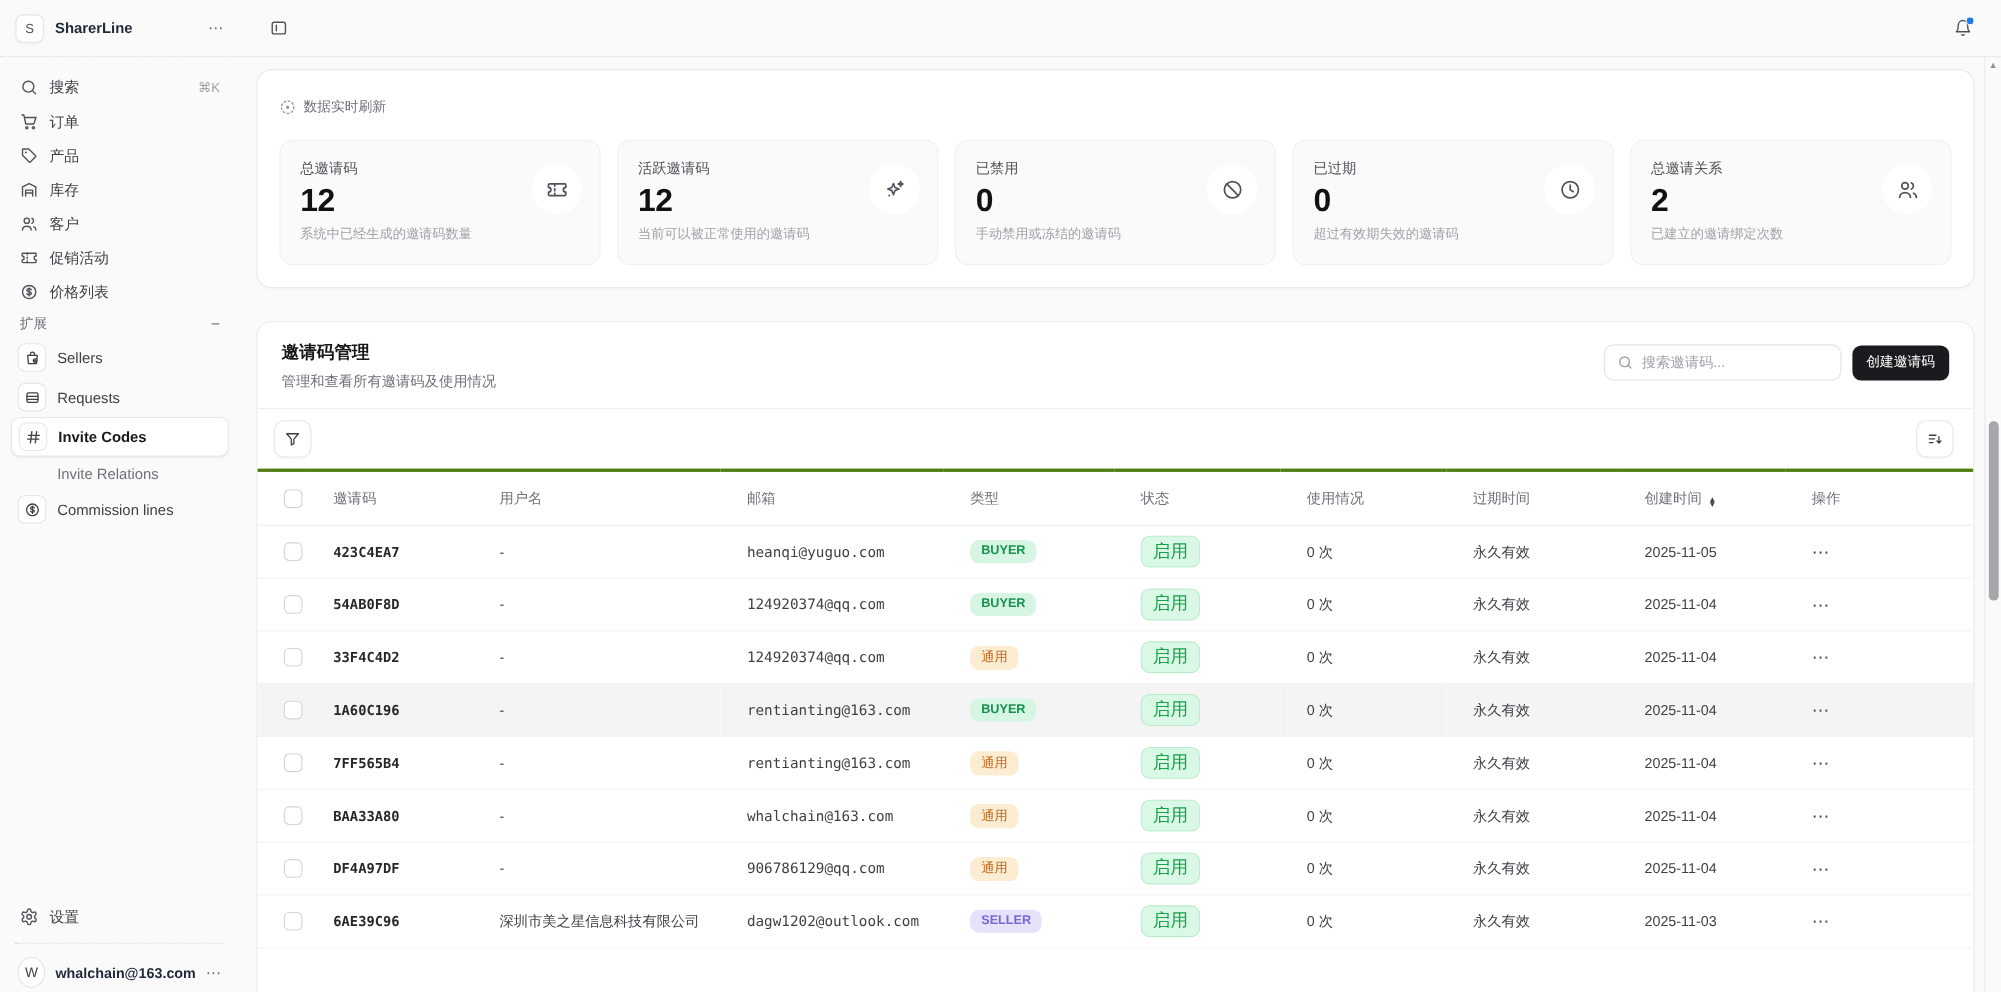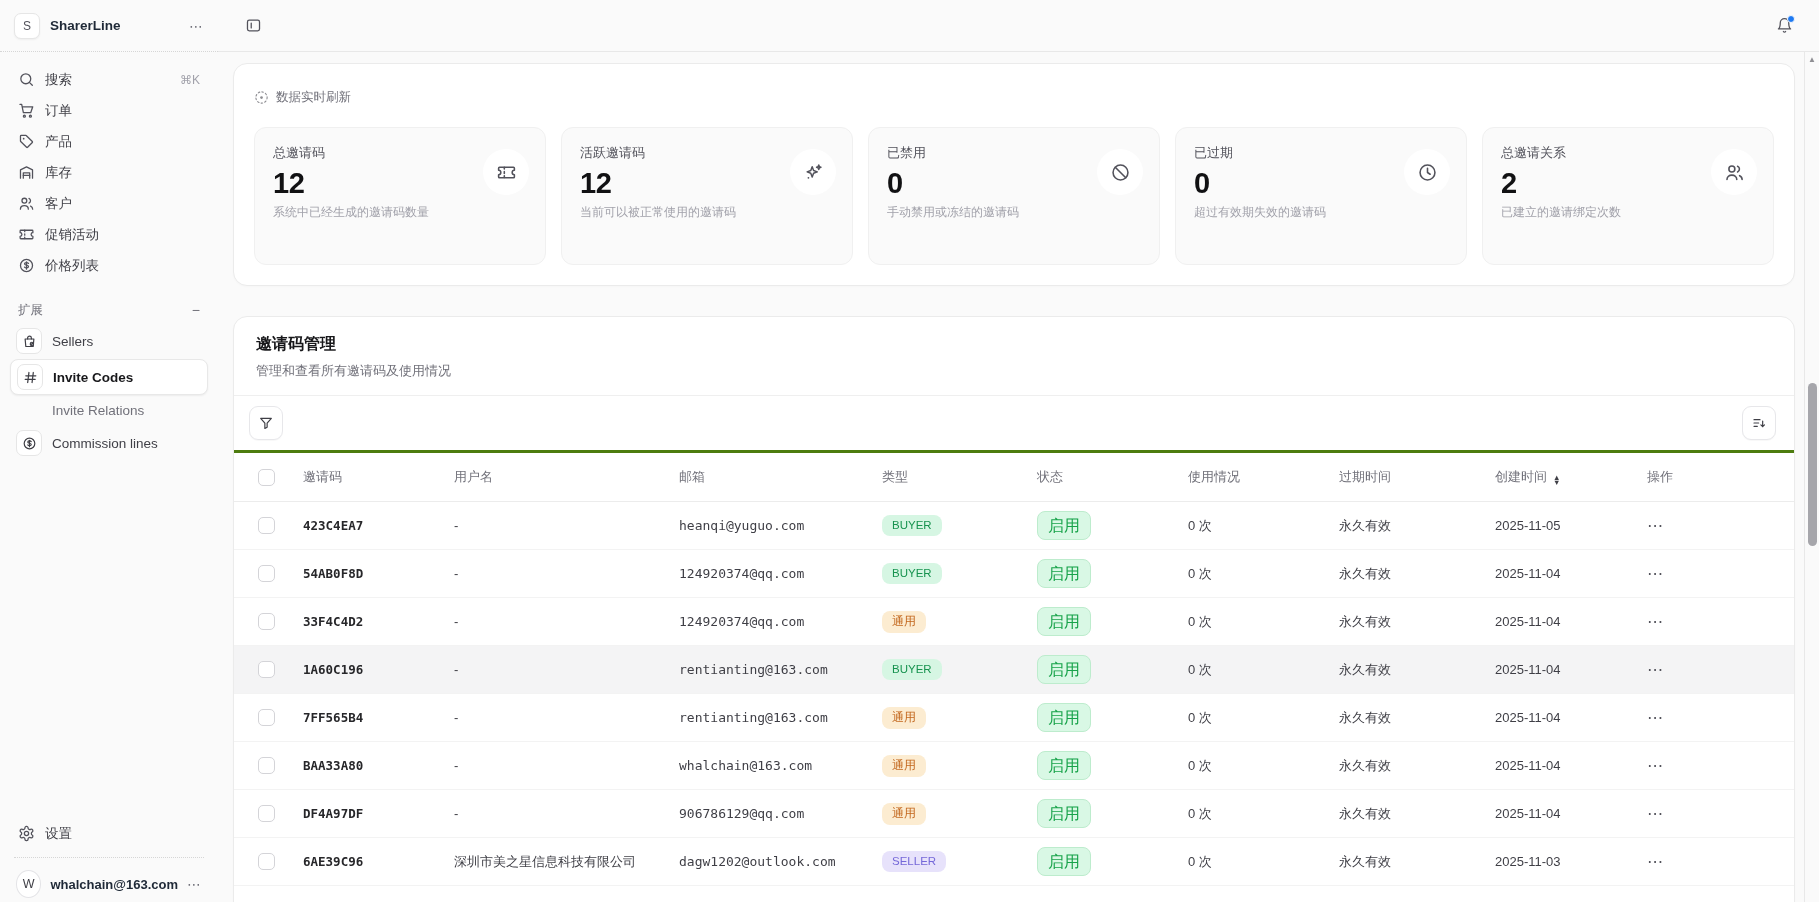--- a/index.html
+++ b/index.html
@@ -11,21 +11,21 @@
   .sidebar { width:218px; flex:0 0 218px; display:flex; flex-direction:column; background:#fafafa; }
   .sb-header { height:52px; display:flex; align-items:center; gap:10px; padding:0 14px; border-bottom:1px dotted #d6d6d6; }
   .brand-avatar { width:26px; height:26px; border-radius:7px; background:#fff; border:1px solid #e6e6e6; box-shadow:0 1px 2px rgba(0,0,0,.05); display:flex; align-items:center; justify-content:center; font-size:12px; color:#52525b; font-weight:500; }
   .brand-name { font-weight:700; font-size:13.5px; color:#1f2937; flex:1; }
   .dots { color:#71717a; font-size:14px; letter-spacing:1px; cursor:pointer; }
   .sb-body { flex:1; padding:12px 10px 0 10px; overflow:hidden; }
   .sb-item { display:flex; align-items:center; gap:10px; height:31px; padding:0 8px; border-radius:8px; color:#3f3f46; cursor:pointer; }
   .sb-item svg { width:17px; height:17px; flex:0 0 17px; color:#52525b; }
   .sb-item .lbl { font-size:13.5px; flex:1; }
   .sb-item .shortcut { font-size:12px; color:#a1a1aa; }
-  .sb-section-head { display:flex; align-items:center; justify-content:space-between; padding:0 8px; height:26px; margin-top:16px; color:#71717a; font-size:12.5px; }
+  .sb-section-head { display:flex; align-items:center; justify-content:space-between; padding:0 8px; height:26px; color:#71717a; font-size:12.5px; }
   .sb-section-head .collapse { font-size:14px; color:#71717a; cursor:pointer; }
   .boxicon { width:26px; height:26px; border-radius:7px; background:#fff; border:1px solid #e6e6e6; display:flex; align-items:center; justify-content:center; flex:0 0 26px; }
   .boxicon svg { width:15px; height:15px; color:#3f3f46; }
   .sb-item.ext { height:36px; padding:0 6px; }
   .sb-item.ext.active { background:#fff; border:1px solid #e8e8e8; box-shadow:0 1px 2px rgba(0,0,0,.06); }
   .sb-item.ext.active .lbl { font-weight:700; color:#18181b; }
   .sb-item.subitem { padding-left:42px; color:#71717a; height:30px; }
   .sb-footer { padding:8px 10px 0 10px; }
   .sb-footer .sep { border-top:1px dotted #d6d6d6; margin:8px 4px; }
   .user-row { display:flex; align-items:center; gap:9px; padding:4px 6px; cursor:pointer; }
@@ -45,21 +45,21 @@
 
   
   .card-overview { padding:17px 20px 20px 20px; }
   .ov-head { display:flex; align-items:flex-start; justify-content:space-between; }
   .ov-title { display:flex; align-items:center; gap:8px; font-size:14.5px; font-weight:600; color:#18181b; }
   .ov-title svg { width:18px; height:18px; color:#3f3f46; }
   .ov-live { display:flex; align-items:center; gap:7px; color:#71717a; font-size:12.5px; margin-top:8px; }
   .ov-live svg { width:15px; height:15px; color:#8e8e93; }
   .ov-sub { margin-top:8px; font-size:13px; color:#71717a; }
   .stats { display:grid; grid-template-columns:repeat(5,1fr); gap:15px; margin-top:21px; }
-  .stat { position:relative; background:#fafafa; border:1px solid #f0f0f0; border-radius:12px; padding:16px 18px; height:138px; }
+  .stat { position:relative; background:#fafafa; border:1px solid #f0f0f0; border-radius:12px; padding:16px 18px; height:114px; }
   .stat .s-label { font-size:13px; color:#52525b; }
   .stat .s-value { font-size:29px; font-weight:800; color:#111113; letter-spacing:-.5px; margin:5px 0 4px; }
   .stat .s-desc { font-size:12px; color:#a1a1aa; }
   .stat .s-icon { position:absolute; top:21px; right:16px; width:46px; height:46px; border-radius:50%; background:#fff; display:flex; align-items:center; justify-content:center; color:#52525b; }
   .stat .s-icon svg { width:21px; height:21px; }
 
   
   .card-manager { margin-top:30px; height:620px; overflow:hidden; }
   .mg-head { display:flex; align-items:flex-start; justify-content:space-between; padding:17px 22px 15px 22px; border-bottom:1px solid #efefef; }
   .mg-title { font-size:16px; font-weight:700; color:#18181b; }
@@ -74,21 +74,21 @@
   .sqbtn { width:34px; height:34px; background:#fff; border:1px solid #e7e7ea; border-radius:9px; display:flex; align-items:center; justify-content:center; color:#3f3f46; cursor:pointer; box-shadow:0 1px 1px rgba(0,0,0,.03); }
   .sqbtn svg { width:16px; height:16px; }
 
   table { width:100%; border-collapse:collapse; table-layout:fixed; }
   thead th { height:50px; border-top:3px solid #4d7c0f; border-bottom:1px solid #ececec; font-weight:400; color:#71717a; font-size:13px; text-align:left; padding:0 0 0 24px; }
   tbody td { height:48px; border-bottom:1px solid #f3f3f3; padding:0 0 0 24px; font-size:13px; color:#3f3f46; white-space:nowrap; overflow:hidden; }
   tbody tr.hl { background:#f4f4f5; }
   .chk { width:17px; height:17px; border:1.5px solid #d4d4d8; border-radius:5px; background:#fff; cursor:pointer; }
   .code { font-family:"DejaVu Sans Mono","Liberation Mono",monospace; font-weight:700; font-size:12.5px; color:#27272a; }
   .mono { font-family:"DejaVu Sans Mono","Liberation Mono",monospace; font-size:13px; color:#3f3f46; }
-  .badge { display:inline-block; padding:3.5px 10px; border-radius:8px; font-size:11.5px; font-weight:400; line-height:1.25; }
+  .badge { display:inline-block; padding:3.5px 10px; border-radius:8px; font-size:11.5px; font-weight:700; line-height:1.25; }
   .badge-buyer { background:#d6f6e3; color:#17934f; }
   .badge-general { background:#fcecd1; color:#c2661c; font-weight:500; font-size:12px; }
   .badge-seller { background:#e7e2fb; color:#7568d9; }
   .badge-status { background:#d9f8e5; color:#18a34a; border:1px solid #bdeccd; font-weight:500; font-size:16px; }
   .th-sort { display:inline-flex; align-items:flex-end; gap:6px; }
   .sort-glyphs { display:flex; flex-direction:column; font-size:7.5px; color:#3f3f46; line-height:.75; }
   .row-dots { color:#52525b; font-size:16px; letter-spacing:1px; cursor:pointer; }
 
   
   .vscroll { position:absolute; top:52px; right:0; bottom:0; width:15px; background:#fafafa; border-left:1px solid #e8e8e8; }
@@ -172,20 +172,29 @@
       <div class="sb-item ext">
         <span class="boxicon">
           <svg viewBox="0 0 24 24" fill="none" stroke="currentColor" stroke-width="1.9" stroke-linecap="round" stroke-linejoin="round">
               <path d="M5 8h14l-1.1 12H6.1L5 8z"></path>
               <path d="M9 8V6.5a3 3 0 016 0V8"></path>
               <circle cx="15.8" cy="15.8" r="2.6" fill="#fff"></circle>
               <path d="M14.7 15.9l.8.8 1.4-1.6"></path>
             </svg>
         </span>
         <span class="lbl">Sellers</span>
+      </div>
+      <div class="sb-item ext">
+        <span class="boxicon">
+          <svg viewBox="0 0 24 24" fill="none" stroke="currentColor" stroke-width="1.9" stroke-linecap="round" stroke-linejoin="round">
+              <rect x="4" y="5" width="16" height="14" rx="2"></rect>
+              <path d="M4 10.2h16M4 14.6h16"></path>
+            </svg>
+        </span>
+        <span class="lbl">Requests</span>
       </div>
       <div class="sb-item ext active">
         <span class="boxicon">
           <svg viewBox="0 0 24 24" fill="none" stroke="currentColor" stroke-width="2" stroke-linecap="round" stroke-linejoin="round">
               <path d="M9.5 4l-2 16M16.5 4l-2 16M4.5 9.2h16M3.5 14.8h16"></path>
             </svg>
         </span>
         <span class="lbl">Invite Codes</span>
       </div>
       <div class="sb-item subitem">
@@ -310,20 +319,30 @@
             </div>
           </div>
         </div>
       </section>
 
       <section class="card card-manager">
         <div class="mg-head">
           <div>
             <div class="mg-title">邀请码管理</div>
             <div class="mg-sub">管理和查看所有邀请码及使用情况</div>
+          </div>
+          <div class="mg-actions">
+            <div class="search-box">
+              <svg viewBox="0 0 24 24" fill="none" stroke="currentColor" stroke-width="2" stroke-linecap="round">
+                  <circle cx="11" cy="11" r="7"></circle>
+                  <path d="M20.2 20.2l-3.8-3.8"></path>
+                </svg>
+              <input type="text" placeholder="搜索邀请码..." style="">
+            </div>
+            <button class="btn-dark">创建邀请码</button>
           </div>
         </div>
 
         <div class="toolbar">
           <div class="sqbtn">
             <svg viewBox="0 0 24 24" fill="none" stroke="currentColor" stroke-width="1.8" stroke-linecap="round" stroke-linejoin="round">
                 <path d="M4 5h16l-6.3 7.3v6.2l-3.4 1.7v-7.9L4 5z"></path>
               </svg>
           </div>
           <div class="sqbtn">

